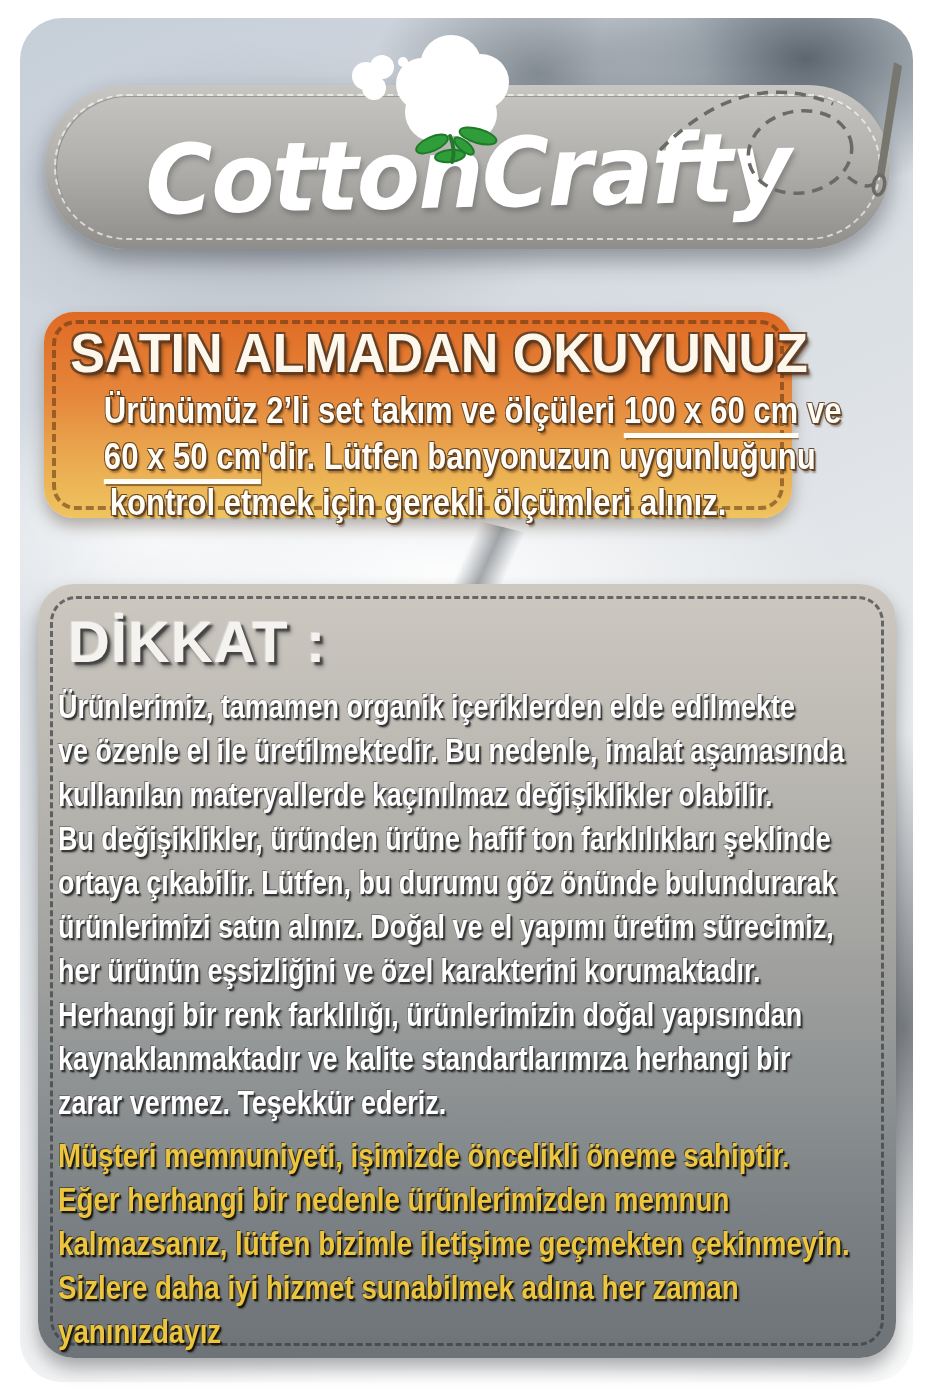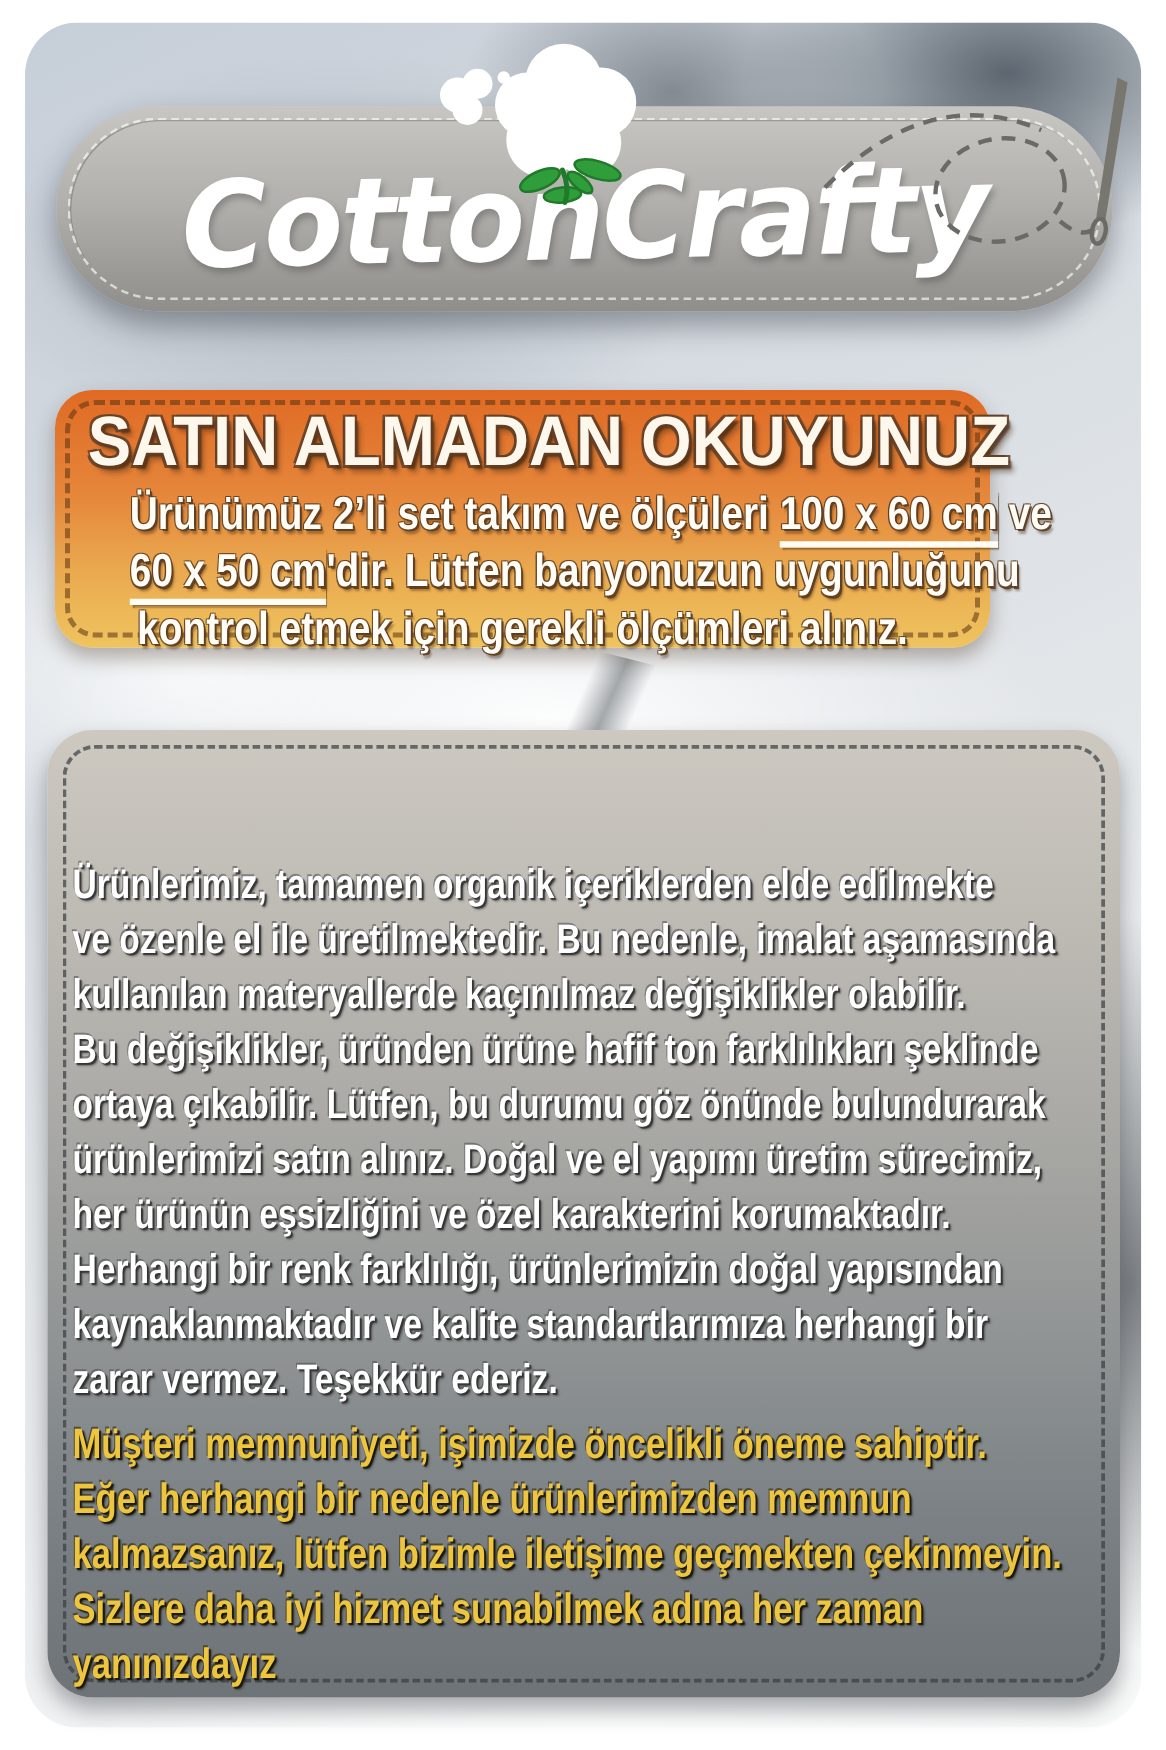--- a/index.html
+++ b/index.html
@@ -161,20 +161,21 @@
 <div class="banner">
   <div class="banner-stitch"></div>
   <div class="banner-title">SATIN ALMADAN OKUYUNUZ</div>
   <div class="banner-line bl1"><span>Ürünümüz 2’li set takım ve ölçüleri </span><span class="u">100 x 60 cm</span><span> ve</span></div>
   <div class="banner-line bl2"><span class="u">60 x 50 cm</span><span>'dir. Lütfen banyonuzun uygunluğunu</span></div>
   <div class="banner-line bl3">kontrol etmek için gerekli ölçümleri alınız.</div>
 </div>
 
 <div class="panel">
   <div class="panel-stitch"></div>
+  <div class="panel-title">DİKKAT :</div>
 
   <div class="line white" style="top:104px">Ürünlerimiz, tamamen organik içeriklerden elde edilmekte</div>
   <div class="line white" style="top:148px">ve özenle el ile üretilmektedir. Bu nedenle, imalat aşamasında</div>
   <div class="line white" style="top:192px">kullanılan materyallerde kaçınılmaz değişiklikler olabilir.</div>
   <div class="line white" style="top:236px">Bu değişiklikler, üründen ürüne hafif ton farklılıkları şeklinde</div>
   <div class="line white" style="top:280px">ortaya çıkabilir. Lütfen, bu durumu göz önünde bulundurarak</div>
   <div class="line white" style="top:324px">ürünlerimizi satın alınız. Doğal ve el yapımı üretim sürecimiz,</div>
   <div class="line white" style="top:368px">her ürünün eşsizliğini ve özel karakterini korumaktadır.</div>
   <div class="line white" style="top:412px">Herhangi bir renk farklılığı, ürünlerimizin doğal yapısından</div>
   <div class="line white" style="top:456px">kaynaklanmaktadır ve kalite standartlarımıza herhangi bir</div>

